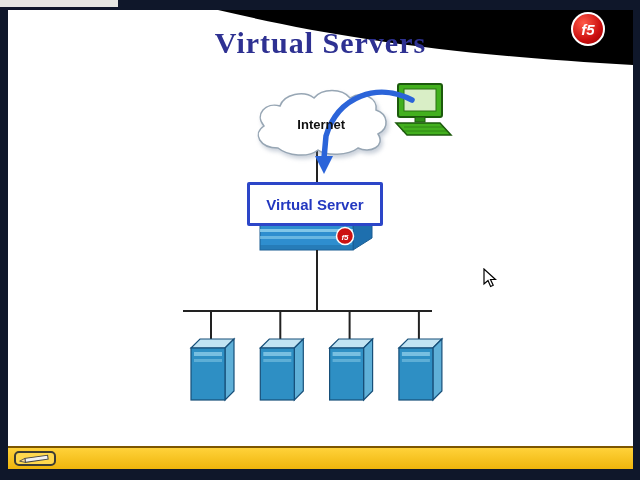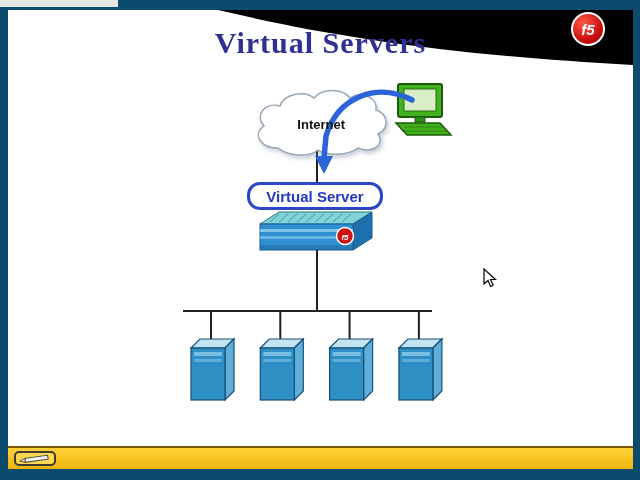--- a/index.html
+++ b/index.html
@@ -1,33 +1,33 @@
 <!DOCTYPE html>
 <html><head>
 <meta charset="utf-8">
 <style>
   * { margin:0; padding:0; box-sizing:border-box; }
   html,body { width:640px; height:480px; background:#000; overflow:hidden;
               font-family:"Liberation Sans", sans-serif; }
-  .frame { position:relative; width:640px; height:480px; background:#0c4a6e; }
+  .frame { position:relative; width:640px; height:480px; background:#0f172a; }
   .artifact-strip { position:absolute; left:0; top:0; width:118px; height:7px; background:#e6e6e2; }
   .slide { position:absolute; left:8px; top:10px; width:625px; height:436px; background:#fff; overflow:hidden; }
   .swoosh { position:absolute; top:0; left:0; width:625px; height:60px; z-index:1; }
   .slide-title { position:absolute; top:16px; left:0; width:625px; text-align:center; z-index:3;
                  font-family:"Liberation Serif", serif; font-weight:bold; font-size:30px;
                  color:#2e3192; letter-spacing:1px; }
   .f5-logo { position:absolute; left:563px; top:2px; width:34px; height:34px; border-radius:50%;
              background:radial-gradient(circle at 35% 30%, #ff5a47, #cc0f0f 60%, #8f0000);
              border:2px solid #fff; z-index:4; display:flex; align-items:center; justify-content:center; }
   .f5-logo span { color:#fff; font-style:italic; font-weight:bold; font-size:15px; }
   .diagram-svg { position:absolute; left:0; top:0; width:625px; height:436px; z-index:2; }
   .internet-label { position:absolute; left:257px; top:107px; width:80px; text-align:right;
                     font-weight:bold; font-size:13px; color:#111; z-index:3; }
-  .vs-box { position:absolute; left:239px; top:172px; width:136px; height:28px; background:#fff;
-            border:3px solid #2c46c8; border-radius:13px; display:flex; align-items:center;
+  .vs-box { position:absolute; left:239px; top:172px; width:136px; height:44px; background:#fff;
+            border:3px solid #2c46c8; border-radius:2px; display:flex; align-items:center;
             justify-content:center; font-weight:bold; font-size:15px; color:#2338c0; z-index:3; }
   .cursor { position:absolute; left:475px; top:258px; z-index:9; }
   .toolbar { position:absolute; left:8px; top:446px; width:625px; height:23px;
              background:linear-gradient(#ffd23a,#efb50c); border-top:2px solid #7d5600; }
   .tool-btn { position:absolute; left:6px; top:3px; width:42px; height:15px; border:2px solid #3c3c34;
               border-radius:5px; background:#ffd84d; display:flex; align-items:center;
               justify-content:center; cursor:pointer; }
 </style>
 </head>
 <body>

